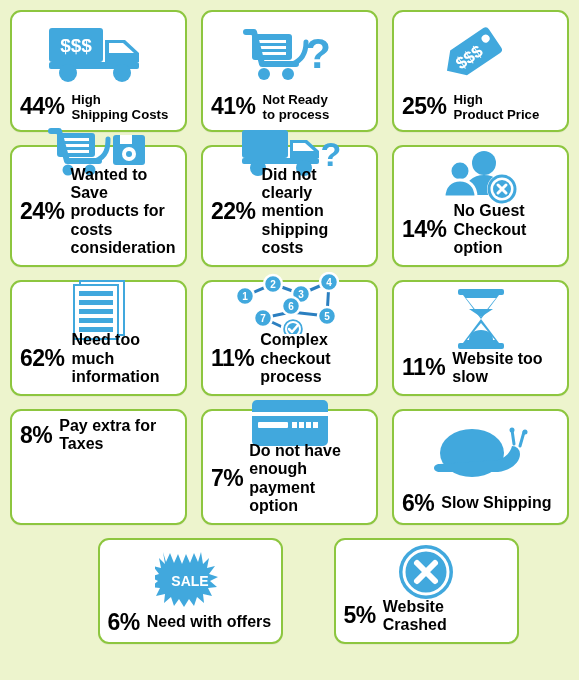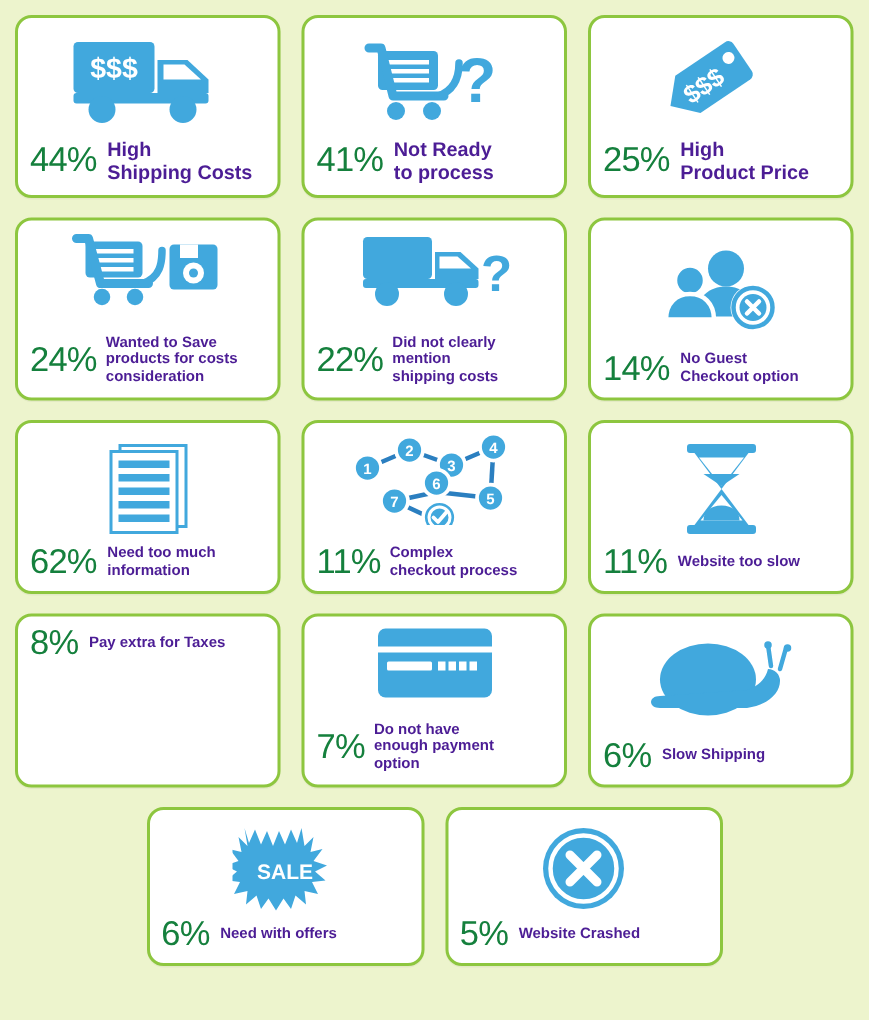--- a/index.html
+++ b/index.html
@@ -30,47 +30,47 @@
     width:177px;
     height:122px;
     position:relative;
     display:flex;
     flex-direction:column;
     padding:6px 8px 7px 8px;
     box-shadow:0 1px 0 rgba(0,0,0,0.04);
   }
   .row.r1 .card,.row.r2 .card{height:122px;}
   .row.r3 .card,.row.r4 .card{height:116px;}
-  .row.r5 .card{height:106px;width:185px;}
+  .row.r5 .card{height:106px;width:185px;margin-left:37px;}
   .icon-area{
     flex:1 1 auto;
     display:flex;align-items:center;justify-content:center;
     min-height:0;
   }
   .icon-area svg{display:block;}
   .foot{
     flex:0 0 auto;
     display:flex;align-items:center;gap:7px;
     padding-bottom:1px;
   }
   .pct{
-    color:#15803d;
-    font-weight:normal;
+    color:#000000;
+    font-weight:bold;
     font-size:23px;
     line-height:1;
     letter-spacing:-0.5px;
     white-space:nowrap;
   }
   .label{
-    color:#4c1d95;
+    color:#000000;
     font-weight:bold;
     font-size:13.2px;
     line-height:1.14;
   }
-  .label.sm{font-size:10px;}
+  .label.sm{font-size:16px;}
   .foot.tight{gap:6px;margin-top:13px;}
 </style>
 </head>
 <body>
 
 <div class="board">
 
   <div class="row r1">
 
     <div class="card">

